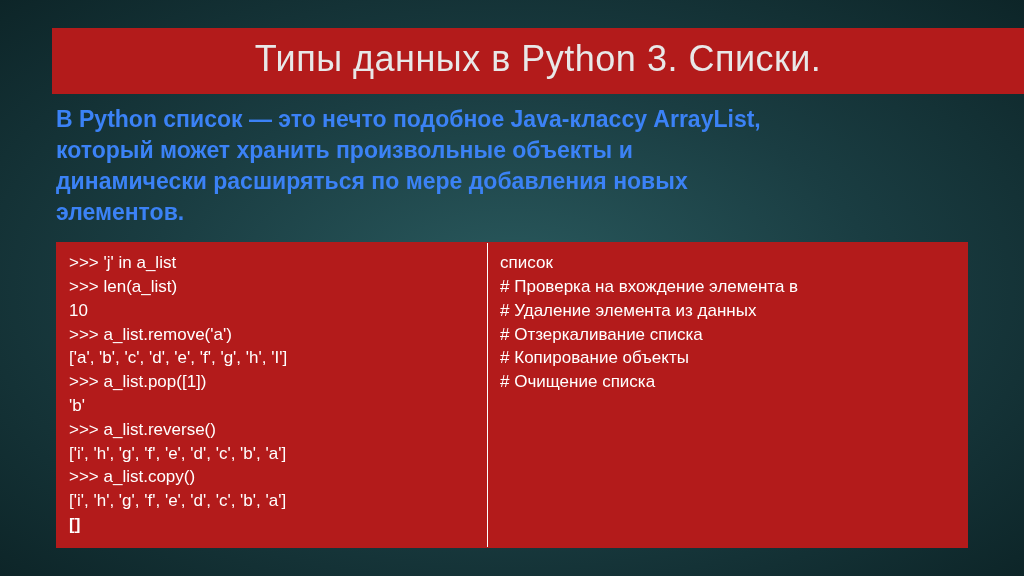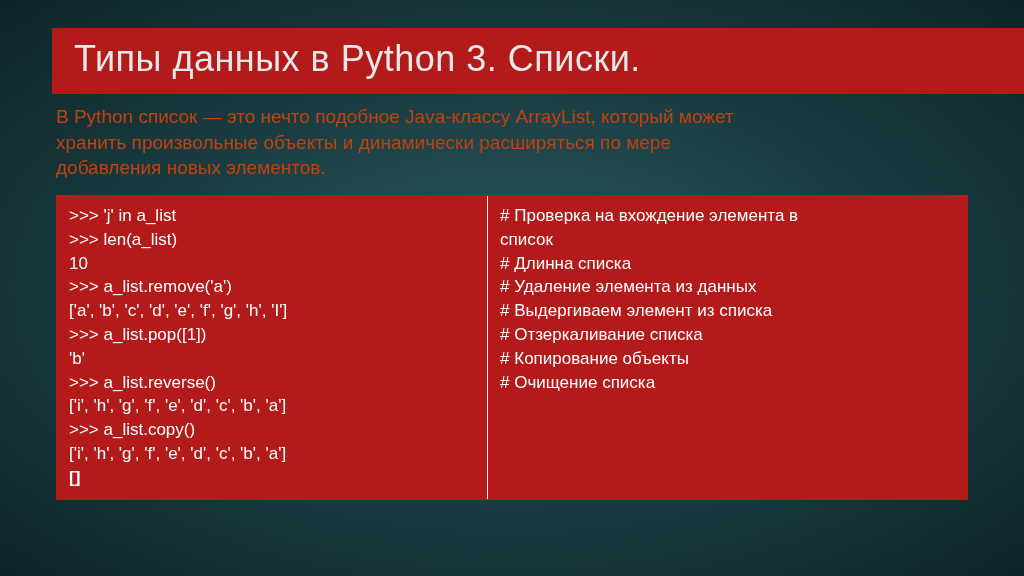--- a/index.html
+++ b/index.html
@@ -9,31 +9,32 @@
     background: radial-gradient(ellipse at center, #2a5a5e 0%, #1a3d42 50%, #0d2528 100%);
     font-family: 'Segoe UI', Arial, sans-serif;
     overflow: hidden;
     position: relative;
   }
   .title-bar {
     background: #b31b1b;
     margin: 28px 0 0 52px;
     padding: 10px 22px 14px 22px;
     width: 972px;
+    text-align: center;
   }
   .title-bar h1 {
     color: #e8e8e8;
     font-size: 36px;
     font-weight: 300;
     letter-spacing: 0.5px;
   }
   .subtitle {
-    color: #c2410c;
-    font-size: 19px;
-    font-weight: 400;
+    color: #3b82f6;
+    font-size: 23px;
+    font-weight: 700;
     line-height: 1.35;
     margin: 10px 0 0 56px;
     width: 720px;
   }
   .code-container {
     display: flex;
     margin: 14px 0 0 56px;
     width: 912px;
     border: 1px solid #b31b1b;
     background: #b31b1b;
@@ -74,27 +75,25 @@
     <div class="code-line">['a', 'b', 'c', 'd', 'e', 'f', 'g', 'h', 'I']</div>
     <div class="code-line">&gt;&gt;&gt; a_list.pop([1])</div>
     <div class="code-line">'b'</div>
     <div class="code-line">&gt;&gt;&gt; a_list.reverse()</div>
     <div class="code-line">['i', 'h', 'g', 'f', 'e', 'd', 'c', 'b', 'a']</div>
     <div class="code-line">&gt;&gt;&gt; a_list.copy()</div>
     <div class="code-line">['i', 'h', 'g', 'f', 'e', 'd', 'c', 'b', 'a']</div>
     <div class="code-line bold">[]</div>
   </div>
   <div class="code-right">
+    <div class="code-line">список</div>
     <div class="code-line"># Проверка на вхождение элемента в</div>
-    <div class="code-line">список</div>
-    <div class="code-line"># Длинна списка</div>
     <div class="code-line"></div>
     <div class="code-line"># Удаление элемента из данных</div>
     <div class="code-line"></div>
-    <div class="code-line"># Выдергиваем элемент из списка</div>
     <div class="code-line"></div>
     <div class="code-line"># Отзеркаливание списка</div>
     <div class="code-line"></div>
     <div class="code-line"># Копирование объекты</div>
     <div class="code-line"></div>
     <div class="code-line"># Очищение списка</div>
   </div>
 </div>
 
 </body></html>

